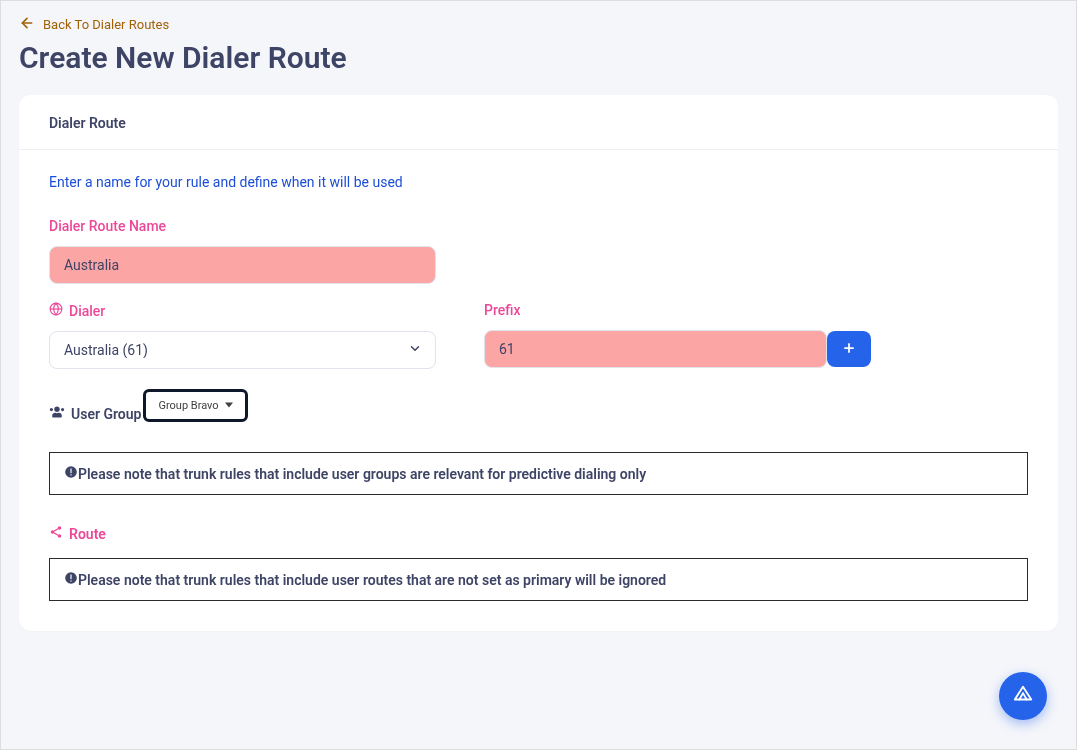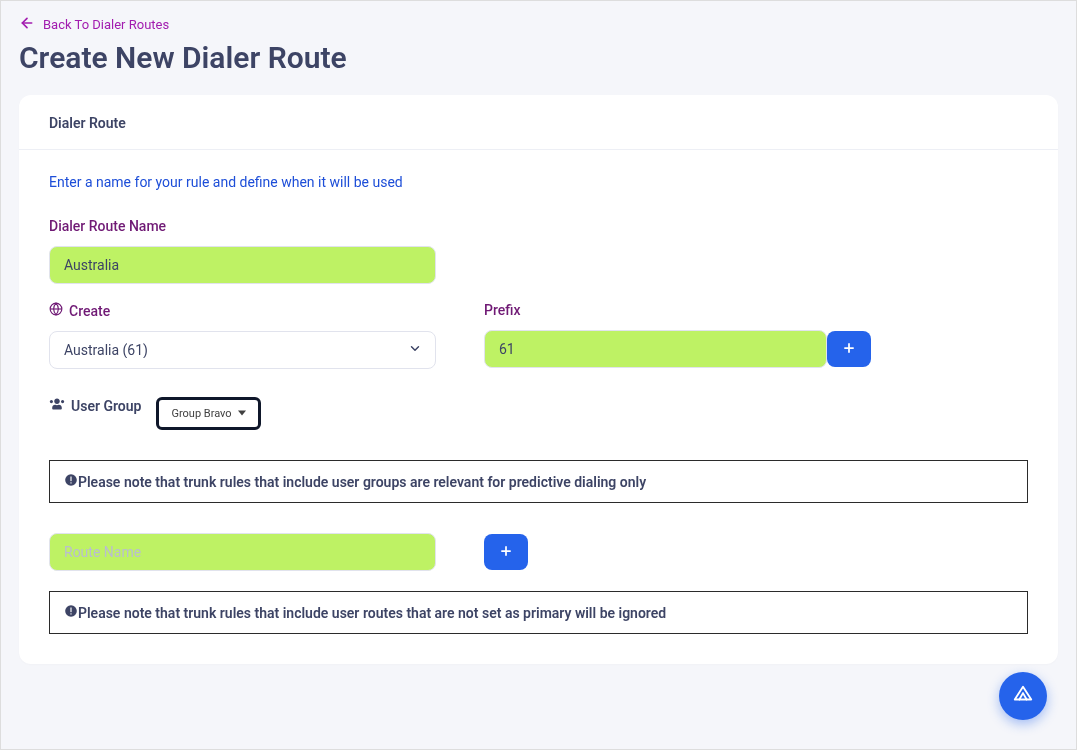--- a/index.html
+++ b/index.html
@@ -17,21 +17,21 @@
       border: 1px solid #ddd;
     }
     .page {
       padding: 14px 18px;
     }
     .back-link {
       display: flex;
       align-items: center;
       gap: 8px;
       font-size: 13px;
-      color: #a21caf;
+      color: #a16207;
       cursor: pointer;
       margin-bottom: 6px;
     }
     .back-link svg {
       width: 16px;
       height: 16px;
     }
     .page-title {
       font-size: 30px;
       font-weight: 600;
@@ -68,21 +68,21 @@
       padding: 24px 30px 30px;
     }
     .intro-text {
       font-size: 14px;
       color: #1d4ed8;
       margin-bottom: 28px;
     }
     .field-label {
       font-size: 14px;
       font-weight: 500;
-      color: #701a75;
+      color: #ec4899;
       margin-bottom: 12px;
       display: flex;
       align-items: center;
       gap: 6px;
     }
     .field-label svg {
       width: 14px;
       height: 14px;
     }
     .form-row {
@@ -97,21 +97,21 @@
       flex: 1;
       max-width: 387px;
     }
     .text-input {
       width: 100%;
       padding: 10px 14px;
       border: 1px solid #e1e3ed;
       border-radius: 8px;
       font-size: 14px;
       color: #3d4465;
-      background: #bef264;
+      background: #fca5a5;
       outline: none;
       font-family: inherit;
     }
     .text-input::placeholder {
       color: #b9bdd0;
     }
     .select-wrapper {
       position: relative;
       width: 100%;
     }
@@ -155,23 +155,23 @@
       align-items: center;
       justify-content: center;
       flex-shrink: 0;
     }
     .add-btn svg {
       width: 14px;
       height: 14px;
     }
     .user-group-row {
       display: flex;
-      align-items: flex-start;
-      gap: 15px;
-      margin-top: 28px;
+      align-items: flex-end;
+      gap: 2px;
+      margin-top: 20px;
       margin-bottom: 30px;
     }
     .user-group-label {
       font-size: 14px;
       font-weight: 600;
       color: #3d4465;
       display: flex;
       align-items: center;
       gap: 6px;
     }
@@ -278,21 +278,21 @@
       <div class="form-row field-block">
         <div class="form-col">
           <div class="field-label">
             <span>
               <svg viewBox="0 0 24 24" fill="none" stroke="currentColor" stroke-width="2">
                   <circle cx="12" cy="12" r="10"></circle>
                   <line x1="2" y1="12" x2="22" y2="12"></line>
                   <path d="M12 2a15.3 15.3 0 0 1 4 10 15.3 15.3 0 0 1-4 10 15.3 15.3 0 0 1-4-10 15.3 15.3 0 0 1 4-10z"></path>
                 </svg>
             </span>
-            <span>Create</span>
+            <span>Dialer</span>
           </div>
           <div class="select-wrapper">
             <select class="select-input">
               <option>Australia (61)</option>
             </select>
             <span class="select-chevron">
               <svg viewBox="0 0 24 24" fill="none" stroke="currentColor" stroke-width="2.5" stroke-linecap="round" stroke-linejoin="round">
                   <polyline points="6 9 12 15 18 9"></polyline>
                 </svg>
             </span>
@@ -339,32 +339,31 @@
           <svg viewBox="0 0 24 24" fill="currentColor">
               <circle cx="12" cy="12" r="10"></circle>
               <rect x="11" y="6" width="2" height="8" fill="#fff"></rect>
               <rect x="11" y="16" width="2" height="2" fill="#fff"></rect>
             </svg>
         </span>
         <span>Please note that trunk rules that include user groups are relevant for predictive dialing only</span>
       </div>
 
       <div class="route-section">
-        <div class="route-row">
-          <div class="form-col">
-            <input type="text" class="text-input" placeholder="Route Name" style="">
-          </div>
-          <button class="add-btn">
-            <span>
-              <svg viewBox="0 0 24 24" fill="none" stroke="currentColor" stroke-width="3" stroke-linecap="round">
-                  <line x1="12" y1="5" x2="12" y2="19"></line>
-                  <line x1="5" y1="12" x2="19" y2="12"></line>
-                </svg>
-            </span>
-          </button>
+        <div class="field-label">
+          <span>
+            <svg viewBox="0 0 24 24" fill="currentColor">
+                <circle cx="18" cy="5" r="3"></circle>
+                <circle cx="6" cy="12" r="3"></circle>
+                <circle cx="18" cy="19" r="3"></circle>
+                <line x1="8.6" y1="10.5" x2="15.4" y2="6.5" stroke="currentColor" stroke-width="2"></line>
+                <line x1="8.6" y1="13.5" x2="15.4" y2="17.5" stroke="currentColor" stroke-width="2"></line>
+              </svg>
+          </span>
+          <span>Route</span>
         </div>
 
         <div class="warning-box warning-last">
           <span>
             <svg viewBox="0 0 24 24" fill="currentColor">
                 <circle cx="12" cy="12" r="10"></circle>
                 <rect x="11" y="6" width="2" height="8" fill="#fff"></rect>
                 <rect x="11" y="16" width="2" height="2" fill="#fff"></rect>
               </svg>
           </span>

